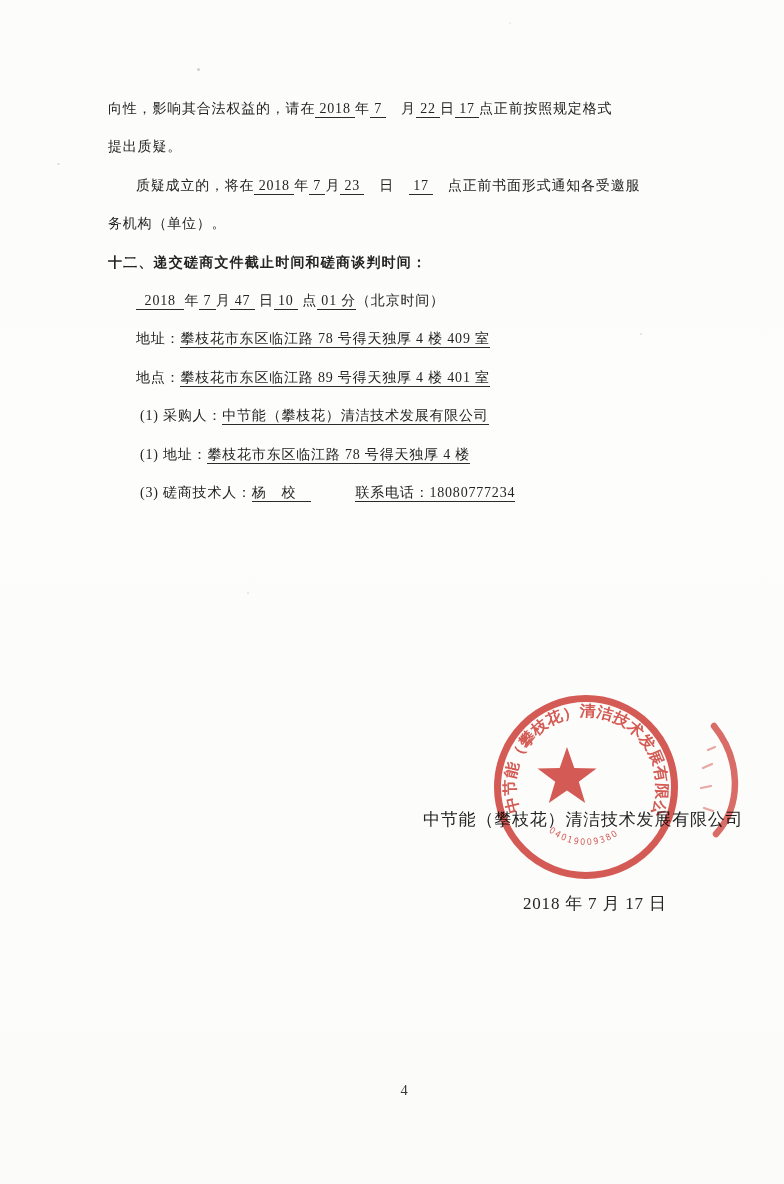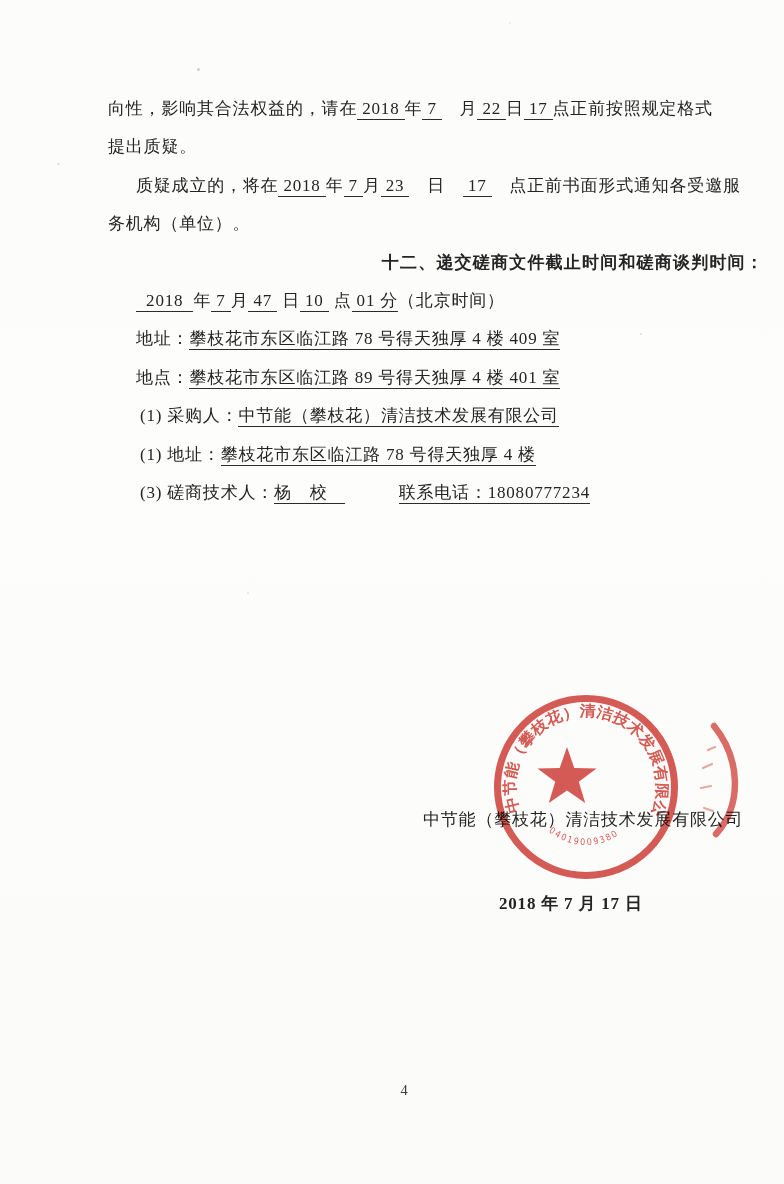--- a/index.html
+++ b/index.html
@@ -14,34 +14,34 @@
   .page {
     position: absolute; inset: 0;
     background: linear-gradient(180deg, #fcfcfb 0%, #fdfdfc 40%, #fbfbfa 100%);
   }
   
   #doc-body {
     position: absolute; top: 90px; left: 108px; right: 20px;
   }
   .line {
     height: 38.4px; line-height: 38.4px;
-    font-size: 17px; letter-spacing: 0.8px;
+    font-size: 14px; letter-spacing: 0.8px;
     white-space: pre;
   }
-  .line.heading { font-weight: bold; letter-spacing: 1.2px; text-align: right; }
+  .line.heading { font-weight: bold; letter-spacing: 1.2px; }
   .ind-1 { padding-left: 28px; }
   .ind-2 { padding-left: 32px; }
   .u { border-bottom: 1.4px solid #2b2b2b; padding-bottom: 1px; }
   
   .signature {
     position: absolute; top: 770px; left: 423px;
     font-size: 17px; letter-spacing: 0.8px; white-space: pre;
   }
   .sig-company { line-height: 20px; }
-  .sig-date { line-height: 20px; margin-top: 24px; margin-left: 76px; font-weight: bold; }
+  .sig-date { line-height: 20px; margin-top: 24px; margin-left: 100px; }
   
   .seal-svg {
     position: absolute; left: 486px; top: 687px;
     width: 200px; height: 200px;
     mix-blend-mode: multiply; opacity: 0.93;
   }
   .seal-partial-svg {
     position: absolute; left: 696px; top: 720px;
     width: 60px; height: 120px;
     mix-blend-mode: multiply; opacity: 0.9;

